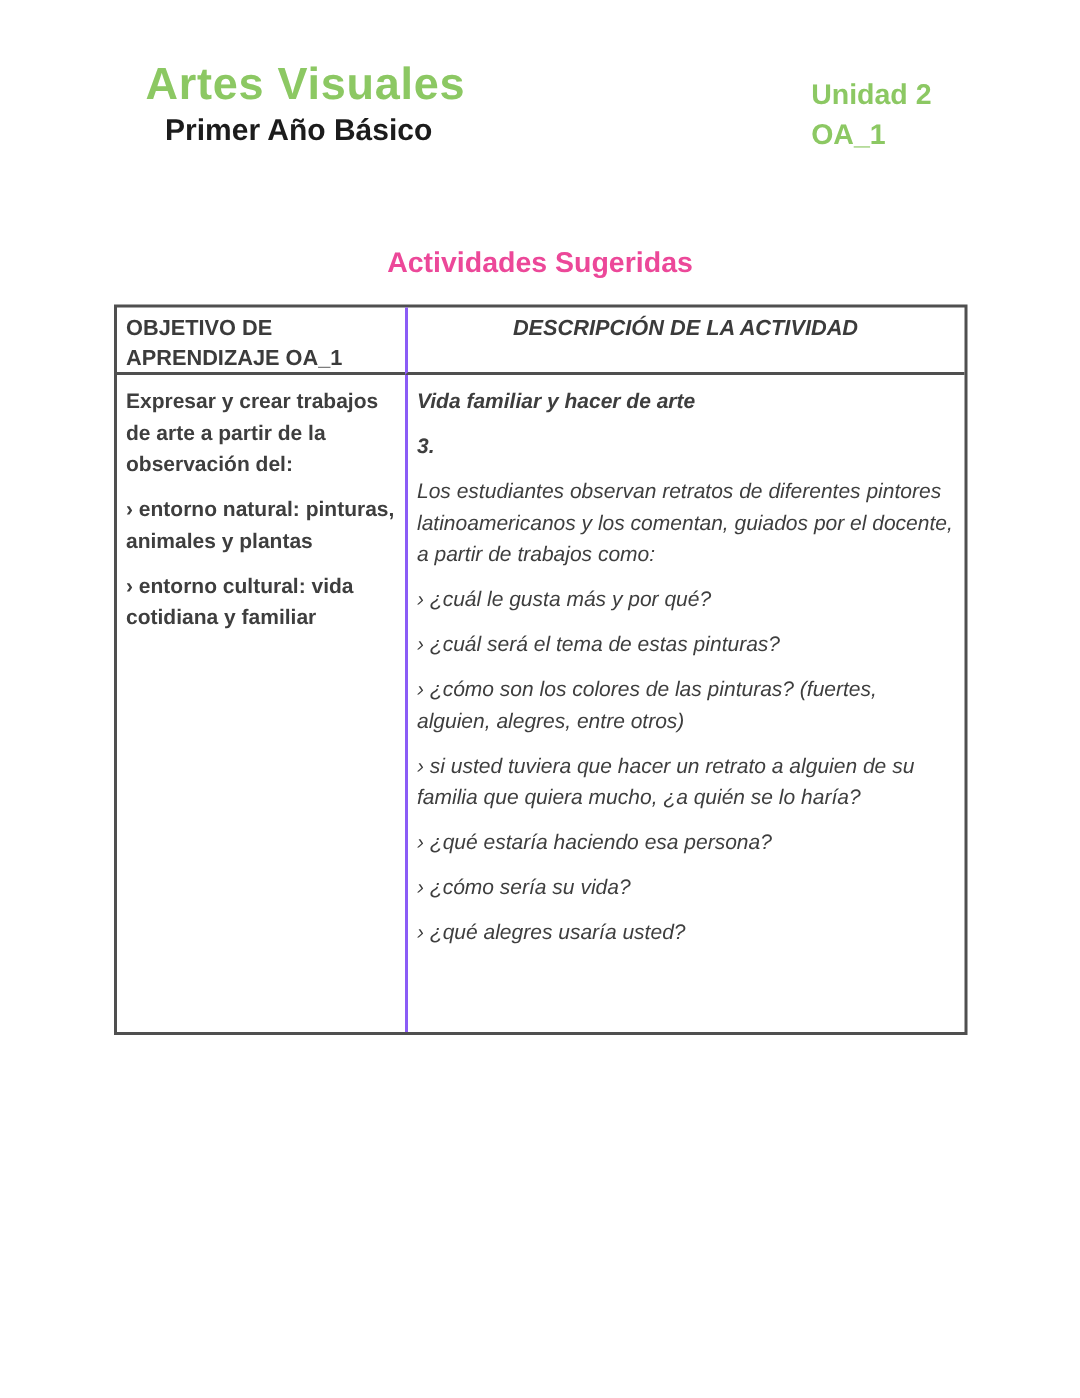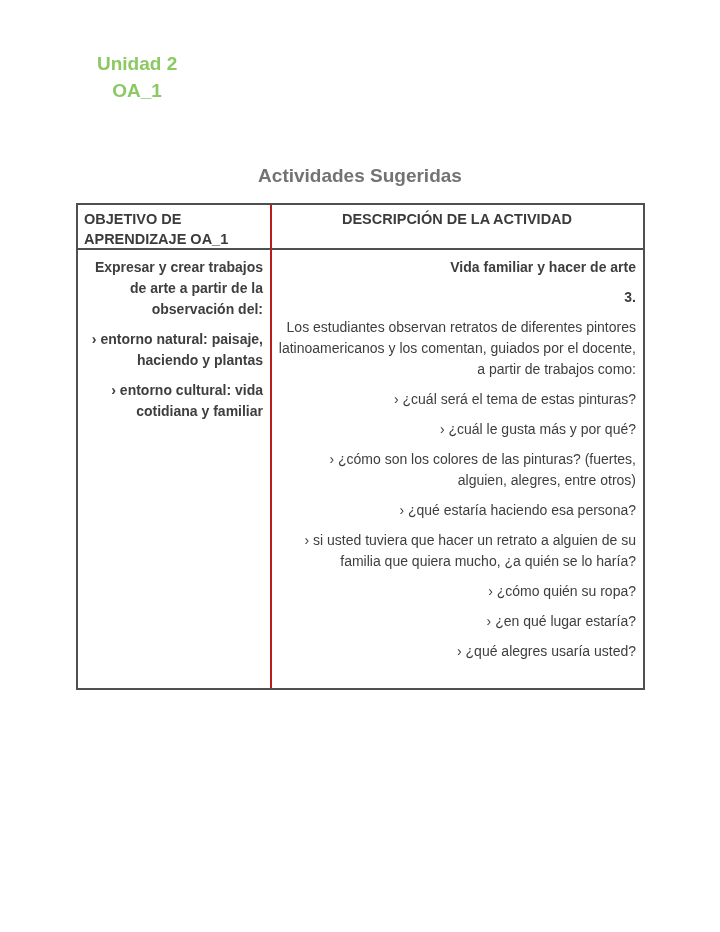--- a/index.html
+++ b/index.html
@@ -20,85 +20,88 @@
   }
   .main-title {
     color: #8CC863; font-weight: bold; font-size: 30px; line-height: 34px;
     letter-spacing: 0.5px;
   }
   .sub-title {
     color: #1c1c1c; font-weight: bold; font-size: 20px; line-height: 27px;
     padding-left: 13px;
   }
   .header-right {
-    margin-top: 10px; text-align: center;
+    margin-top: 10px; text-align: left;
     color: #8CC863; font-weight: bold; font-size: 19px; line-height: 27px;
   }
 
   
   .section-title {
     position: absolute; top: 165px; left: 0; width: 720px;
-    text-align: center; font-size: 19px; font-weight: bold; color: #737373;
+    text-align: center; font-size: 19px; font-weight: bold; color: #ec4899;
     margin: 0;
   }
 
   
   .activity-table {
     position: absolute; left: 76px; top: 203px; width: 569px; height: 487px;
     display: grid;
     grid-template-columns: 192px 1fr;
     grid-template-rows: 45px 1fr;
     border: 2px solid #4f4f4f;
     box-sizing: border-box;
     font-size: 14px; line-height: 21px;
   }
   .tcell { padding: 4px 7px 4px 6px; box-sizing: border-box; overflow: hidden; }
-  .tcell.right-col { border-left: 2px solid #b91c1c; }
+  .tcell.right-col { border-left: 2px solid #8b5cf6; font-style: italic; }
   .tcell.head { border-bottom: 2px solid #4f4f4f; font-weight: bold; font-size: 14.5px; line-height: 20px; color: #3b3b3b; }
   .tcell.head.centered { text-align: center; }
 
-  .tcell p { margin: 2px 0 9px 0; text-align: right; }
+  .tcell p { margin: 2px 0 9px 0; }
   .tcell p:first-child { margin-top: 3px; }
   .bold { font-weight: bold; }
   .underlined { text-underline-offset: 2px; }
 </style>
 </head>
 <body>
 
 <div class="page">
 
   <header class="doc-header">
+    <div>
+      <div class="main-title">Artes Visuales</div>
+      <div class="sub-title">Primer Año Básico</div>
+    </div>
     <div class="header-right">
       <div>Unidad 2</div>
       <div>OA_1</div>
     </div>
   </header>
 
   <h2 class="section-title">Actividades Sugeridas</h2>
 
   <div class="activity-table">
 
     <div class="tcell head">OBJETIVO DE APRENDIZAJE OA_1</div>
     <div class="tcell head right-col centered">DESCRIPCIÓN DE LA ACTIVIDAD</div>
 
     <div class="tcell body-left">
       <p class="bold">Expresar y crear trabajos de arte a partir de la observación del:</p>
-      <p class="bold">› entorno natural: paisaje, haciendo y plantas</p>
+      <p class="bold">› entorno natural: pinturas, animales y plantas</p>
       <p class="bold underlined">› entorno cultural: vida cotidiana y familiar</p>
     </div>
 
     <div class="tcell right-col body-right">
       <p class="bold">Vida familiar y hacer de arte</p>
       <p class="bold">3.</p>
       <p>Los estudiantes observan retratos de diferentes pintores latinoamericanos y los comentan, guiados por el docente, a partir de trabajos como:</p>
+      <p>› ¿cuál le gusta más y por qué?</p>
       <p>› ¿cuál será el tema de estas pinturas?</p>
-      <p>› ¿cuál le gusta más y por qué?</p>
       <p>› ¿cómo son los colores de las pinturas? (fuertes, alguien, alegres, entre otros)</p>
+      <p>› si usted tuviera que hacer un retrato a alguien de su familia que quiera mucho, ¿a quién se lo haría?</p>
       <p>› ¿qué estaría haciendo esa persona?</p>
-      <p>› si usted tuviera que hacer un retrato a alguien de su familia que quiera mucho, ¿a quién se lo haría?</p>
-      <p>› ¿cómo quién su ropa?</p>
-      <p>› ¿en qué lugar estaría?</p>
+      <p>› ¿cómo sería su vida?</p>
       <p>› ¿qué alegres usaría usted?</p>
     </div>
 
   </div>
 
 </div>
 
 </body></html>

